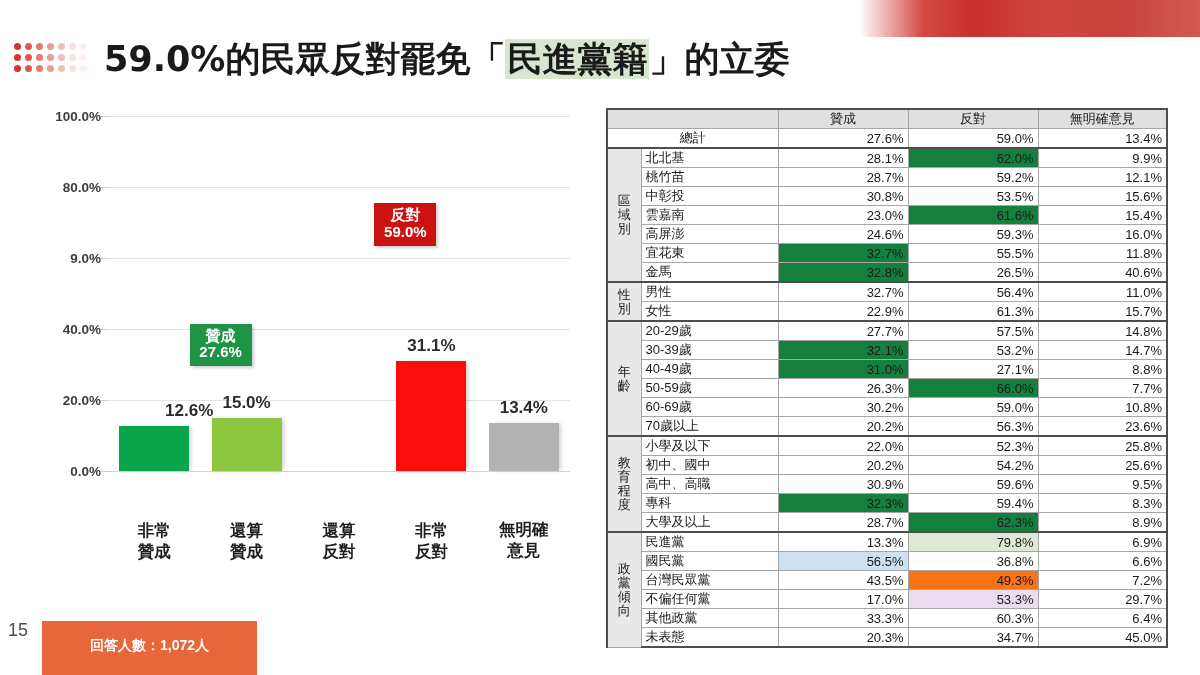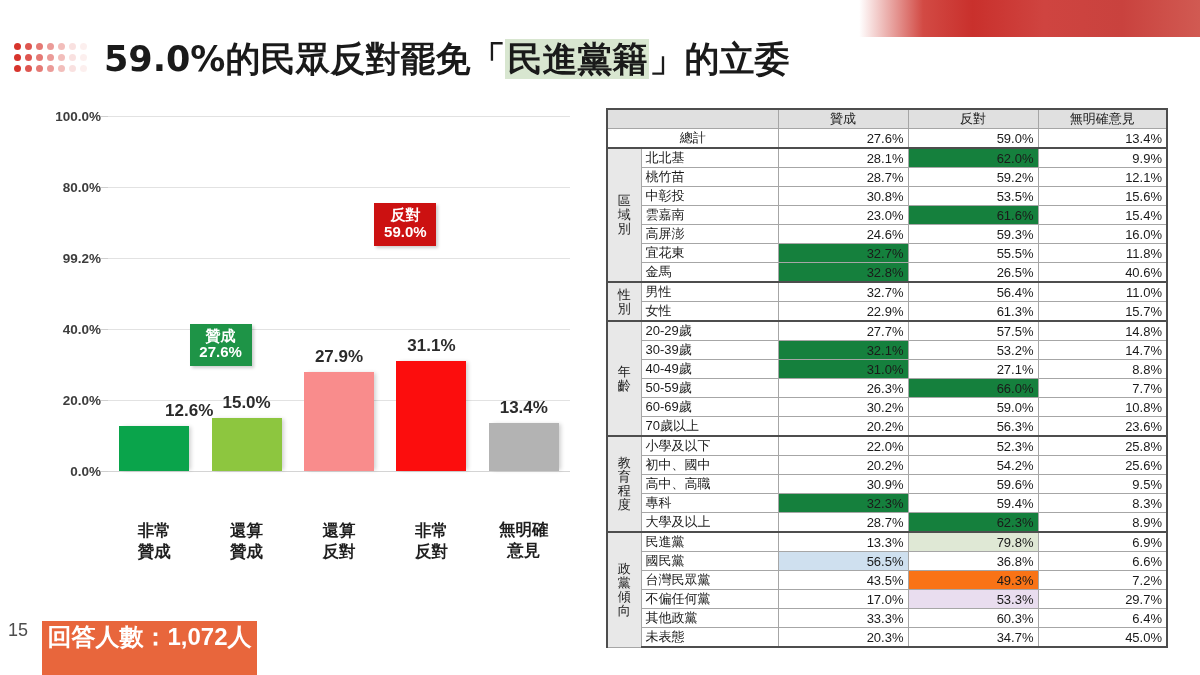--- a/index.html
+++ b/index.html
@@ -77,23 +77,23 @@
 
   .caption{
     position:absolute;left:0;top:441px;width:595px;text-align:center;
     font-size:15.5px;font-weight:bold;color:#1f1f1f;
   }
 
   
   .pageno{position:absolute;left:8px;top:620px;font-size:18px;color:#4d4d4d;}
   .badge{
     position:absolute;left:42px;top:621px;width:215px;height:54px;
-    background:#e8663c;color:#fff;font-size:24px;font-weight:bold;
+    background:#e8663c;color:#fff;font-size:14px;font-weight:bold;
     display:flex;align-items:flex-start;justify-content:center;
-    padding-top:0;box-sizing:border-box;overflow:hidden;
+    padding-top:16px;box-sizing:border-box;overflow:hidden;
   }
 
   
   .tbl-wrap{position:absolute;left:606px;top:108px;width:560px;}
   table.grid{border-collapse:collapse;width:560px;table-layout:fixed;
     font-size:12.5px;color:#1a1a1a;}
   table.grid td,table.grid th{
     border:1px solid #a6a6a6;padding:0 4px;height:17.4px;
     box-sizing:border-box;font-weight:normal;
   }
@@ -155,39 +155,35 @@
       <div class="tick" style="top: 355px;"></div>
       <div class="ylab" style="top: 355px;">0.0%</div>
       <div class="gridline" style="top: 284px;"></div>
       <div class="tick" style="top: 284px;"></div>
       <div class="ylab" style="top: 284px;">20.0%</div>
       <div class="gridline" style="top: 213px;"></div>
       <div class="tick" style="top: 213px;"></div>
       <div class="ylab" style="top: 213px;">40.0%</div>
       <div class="gridline" style="top: 142px;"></div>
       <div class="tick" style="top: 142px;"></div>
-      <div class="ylab" style="top: 142px;">99.2%</div>
+      <div class="ylab" style="top: 142px;">9.0%</div>
       <div class="gridline" style="top: 71px;"></div>
       <div class="tick" style="top: 71px;"></div>
       <div class="ylab" style="top: 71px;">80.0%</div>
       <div class="gridline" style="top: 0px;"></div>
       <div class="tick" style="top: 0px;"></div>
       <div class="ylab" style="top: 0px;">100.0%</div>
       <div class="bars">
         <div class="barcol" style="left: 11.2px;">
           <div class="bar" style="height: 44.73px; background: rgb(10, 164, 75);"></div>
           <div class="bval" style="bottom: 49.73px; margin-left: 35px;">12.6%</div>
         </div>
         <div class="barcol" style="left: 103.6px;">
           <div class="bar" style="height: 53.25px; background: rgb(141, 198, 63);"></div>
           <div class="bval" style="bottom: 58.25px;">15.0%</div>
-        </div>
-        <div class="barcol" style="left: 196px;">
-          <div class="bar" style="height: 99.045px; background: rgb(249, 140, 140);"></div>
-          <div class="bval" style="bottom: 104.045px;">27.9%</div>
         </div>
         <div class="barcol" style="left: 288.4px;">
           <div class="bar" style="height: 110.405px; background: rgb(252, 13, 13);"></div>
           <div class="bval" style="bottom: 115.405px;">31.1%</div>
         </div>
         <div class="barcol" style="left: 380.8px;">
           <div class="bar" style="height: 47.57px; background: rgb(179, 179, 179);"></div>
           <div class="bval" style="bottom: 52.57px;">13.4%</div>
         </div>
         <div class="callout green" style="left: 112.6px; top: 207.675px;">

